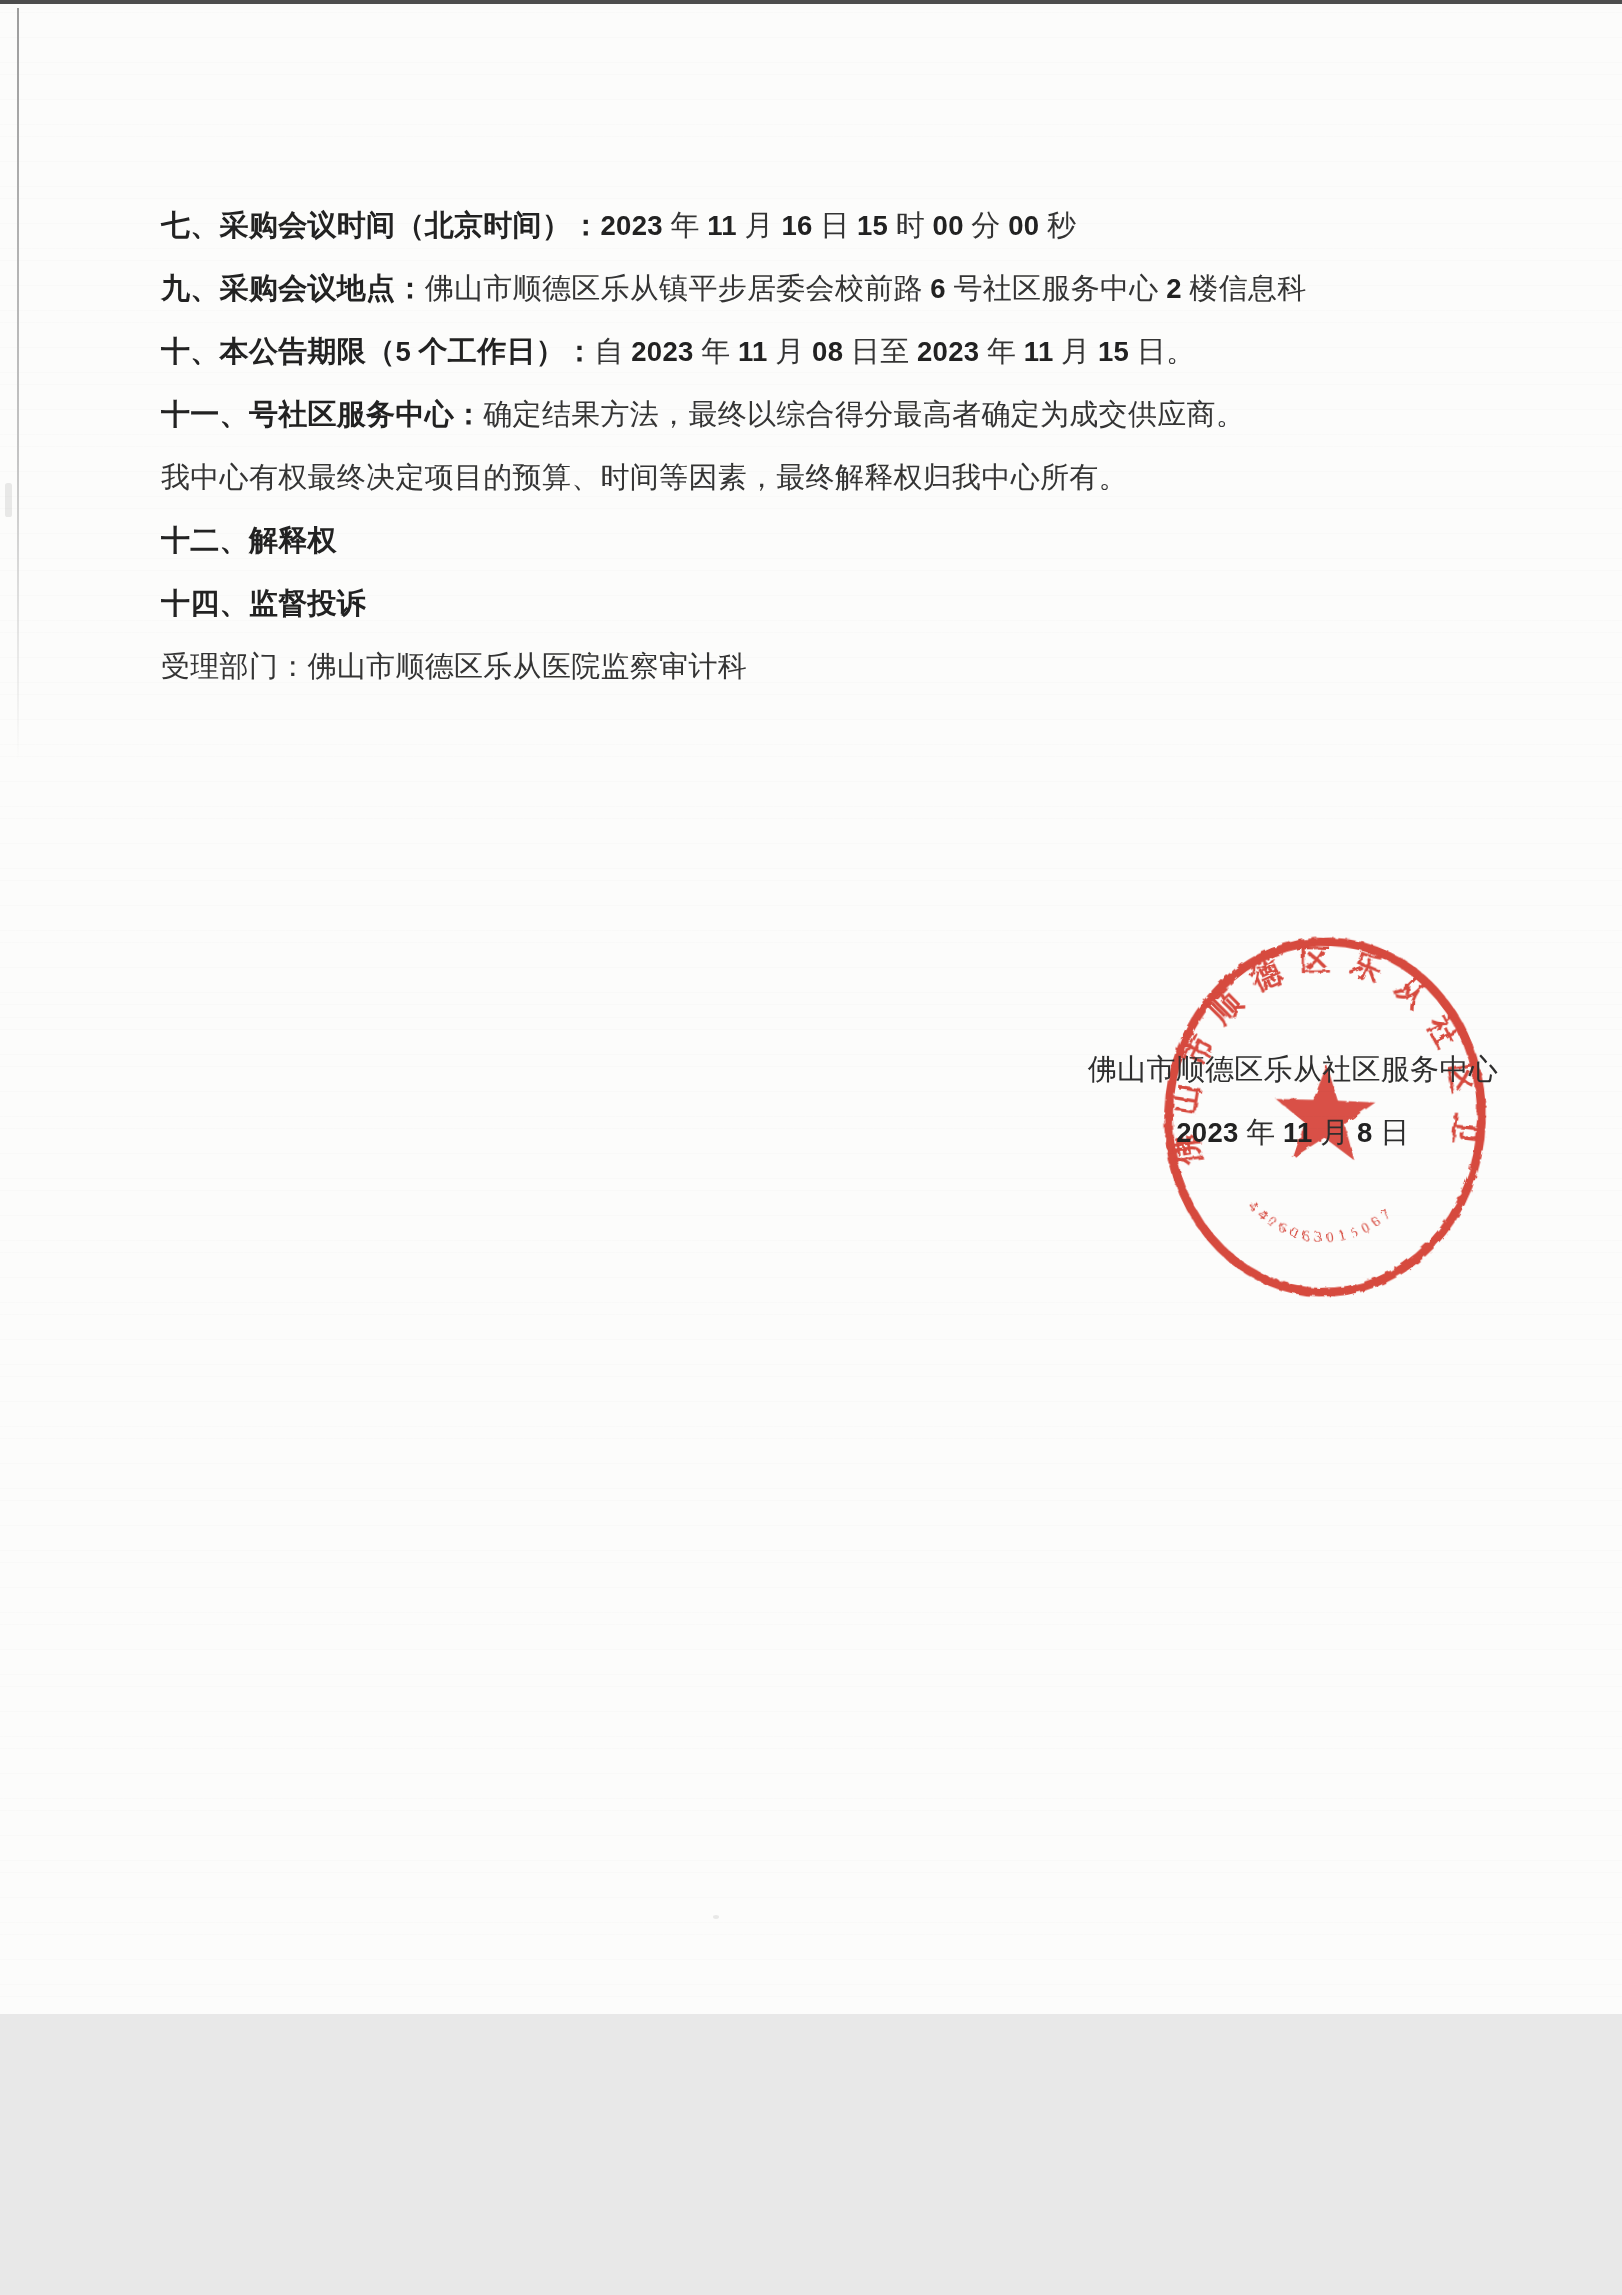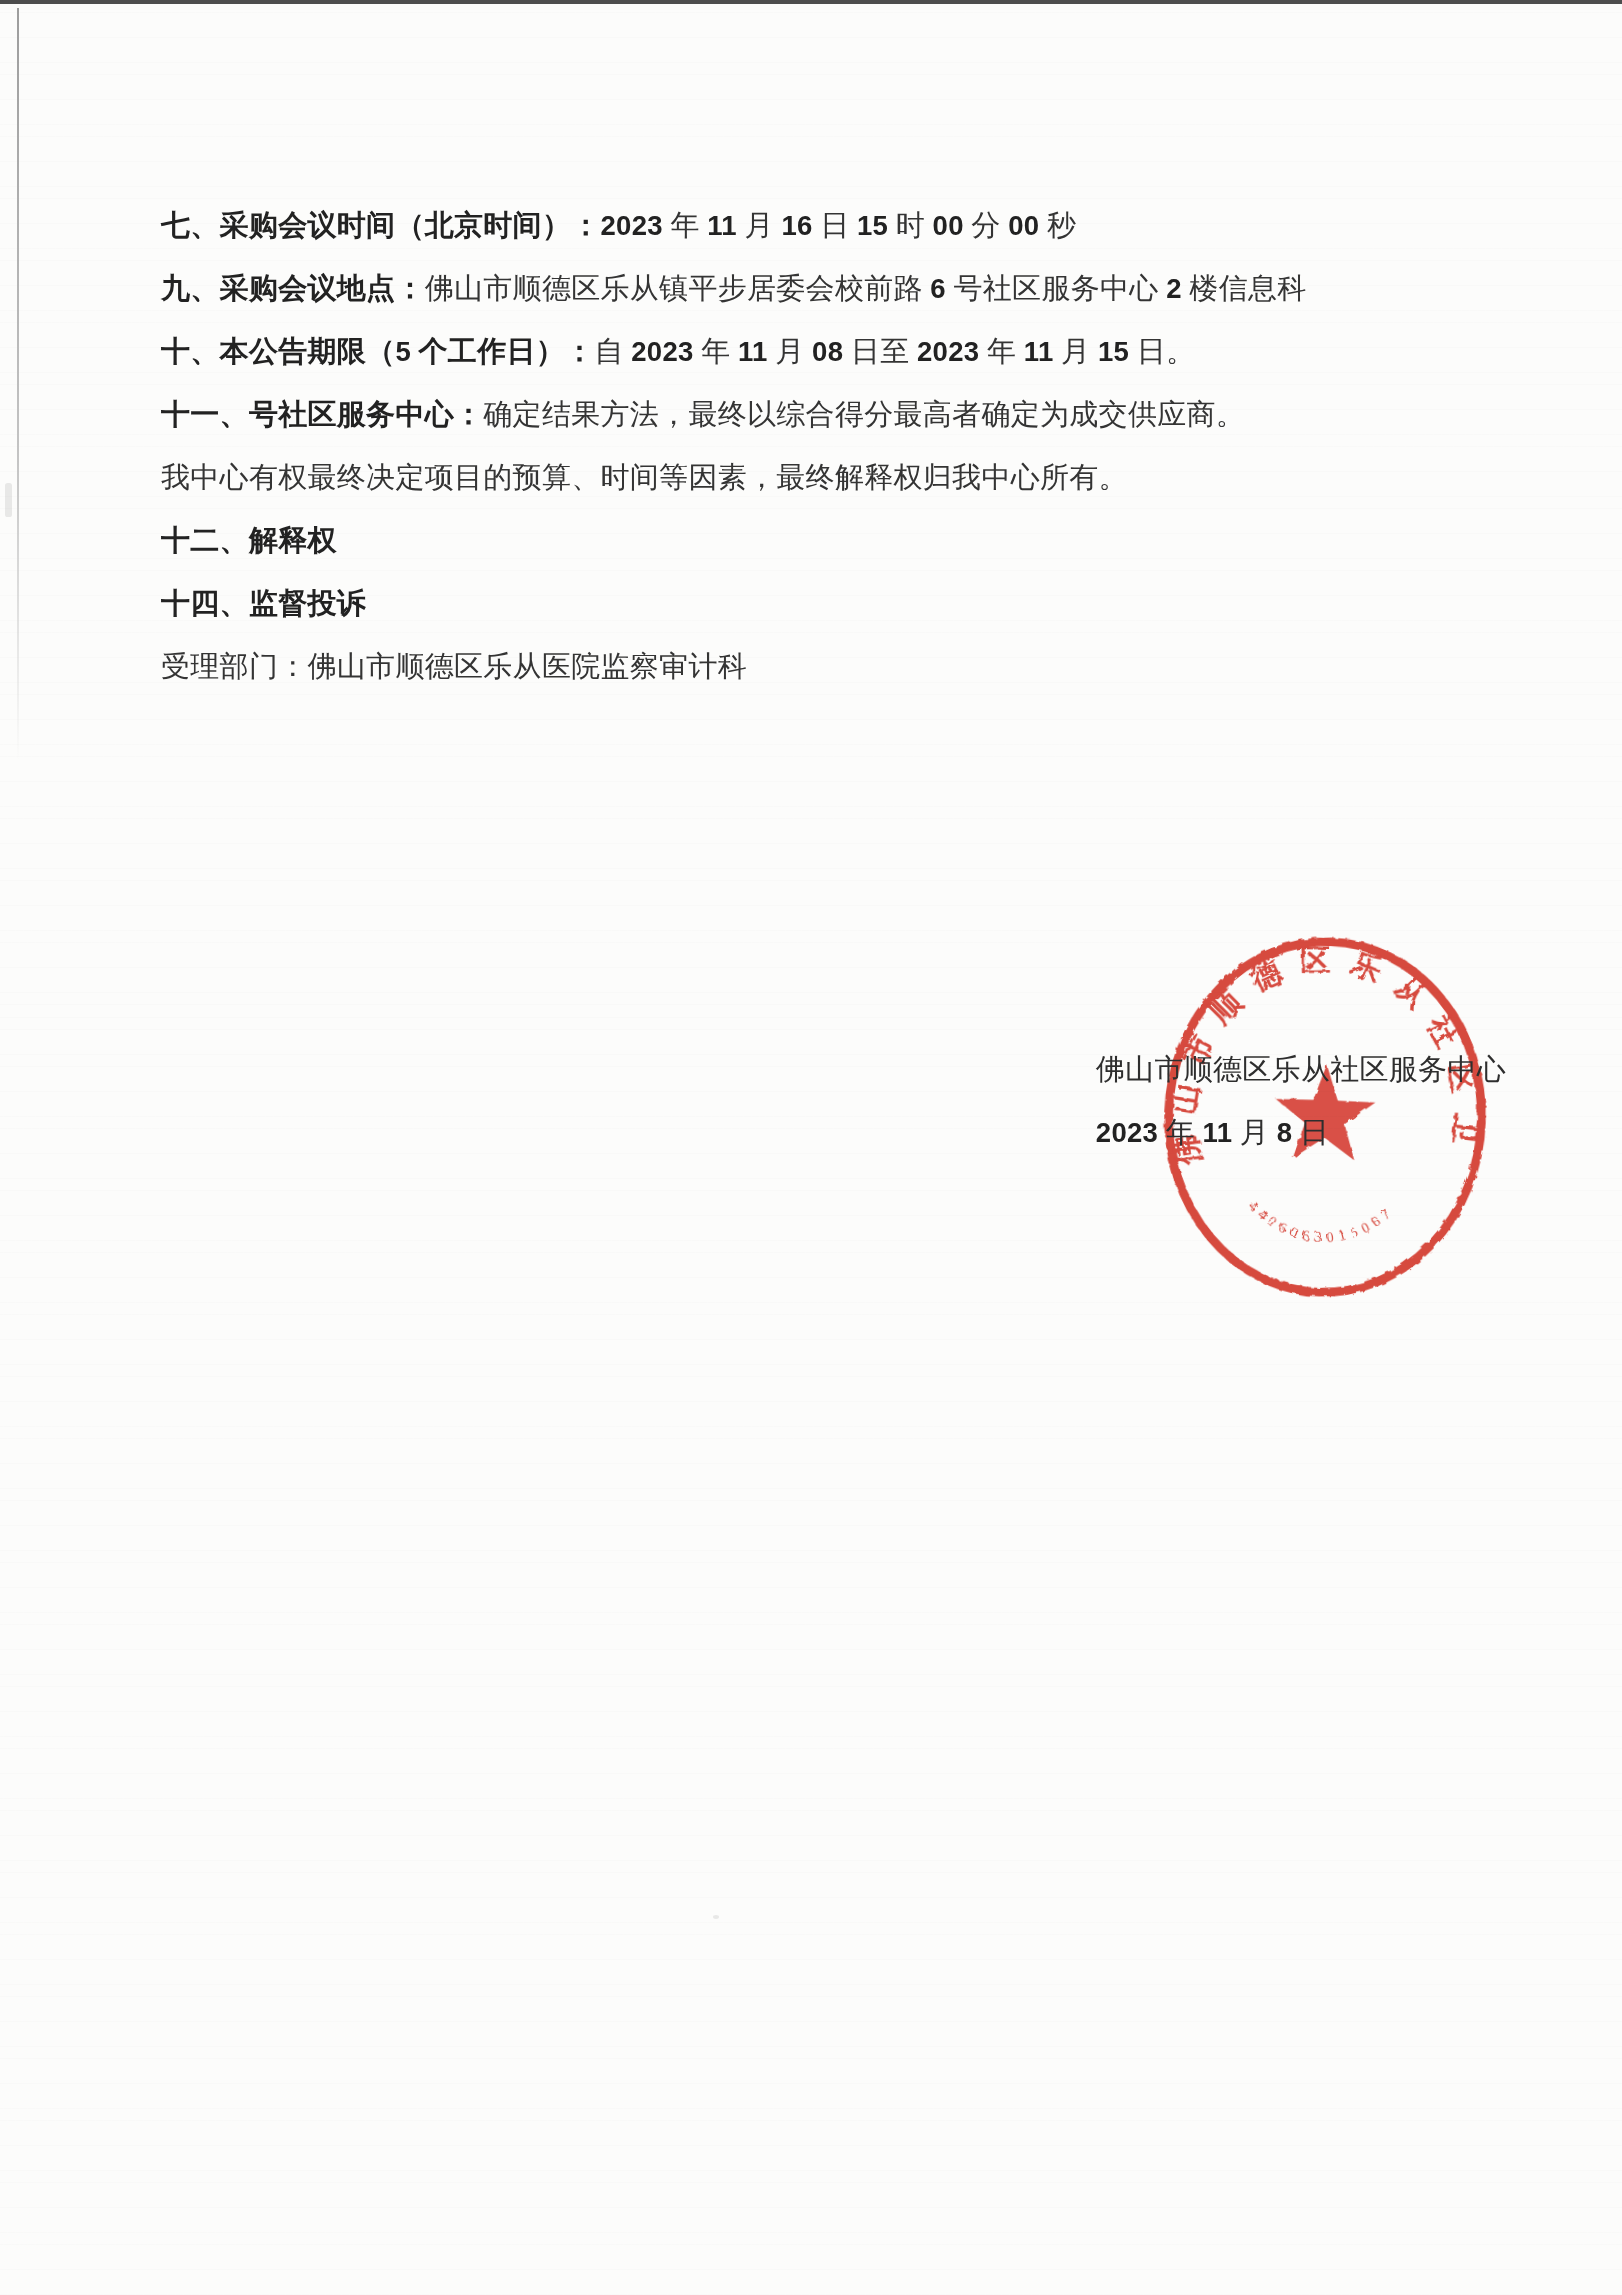--- a/index.html
+++ b/index.html
@@ -1,18 +1,18 @@
 <!DOCTYPE html>
 <html style="font-size:10.5px"><head>
 <meta charset="utf-8">
 <style>
   html,body{margin:0;padding:0;background:#e8e8e8;}
   .page{
     position:relative;
-    width:1622px;height:2295px;
+    width:1622px;height:2014px;
     background:
       repeating-linear-gradient(180deg, rgba(0,0,0,0.013) 0 0.7px, rgba(0,0,0,0) 0.7px 12.4px),
       #fcfcfb;
     overflow:hidden;
     font-family:"Liberation Serif","DejaVu Serif",serif;
     color:#343434;
   }
   
   .scan-top{position:absolute;top:0;left:0;width:1622px;height:3.9px;background:#4d4d4d;}
   .scan-left{position:absolute;top:7.9px;left:17px;width:2px;height:753px;
@@ -26,21 +26,21 @@
   .doc-line{
     height:63px;line-height:63px;
     font-size:29px;letter-spacing:0.3px;
     white-space:nowrap;
   }
   .seg{font-weight:400;}
   .seg.b{font-weight:700;color:#222;}
   .seg.num{font-family:"Liberation Sans","DejaVu Sans",sans-serif;font-size:27.5px;}
 
   
-  .sig{position:absolute;right:116px;top:1038px;text-align:left;z-index:3;}
+  .sig{position:absolute;right:124px;top:1038px;text-align:center;z-index:3;}
   .sig .doc-line{color:#2e2e2e;}
 
   
   .stamp{
     position:absolute;left:1157px;top:931px;width:336px;height:372px;
     z-index:2;opacity:0.92;mix-blend-mode:multiply;
   }
   .stamp svg{width:100%;height:100%;}
 </style>
 </head>

